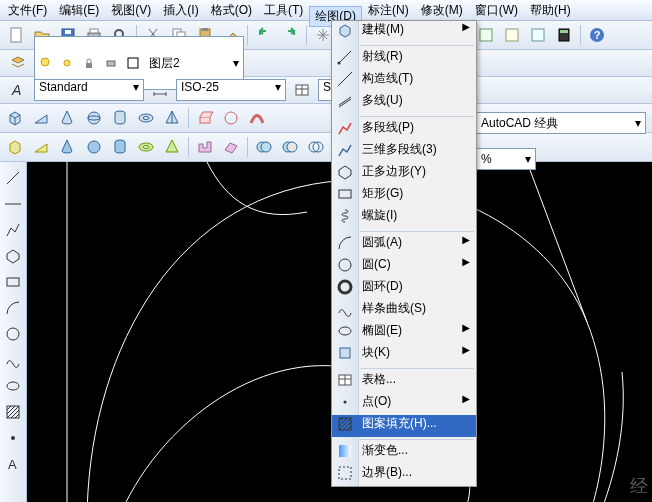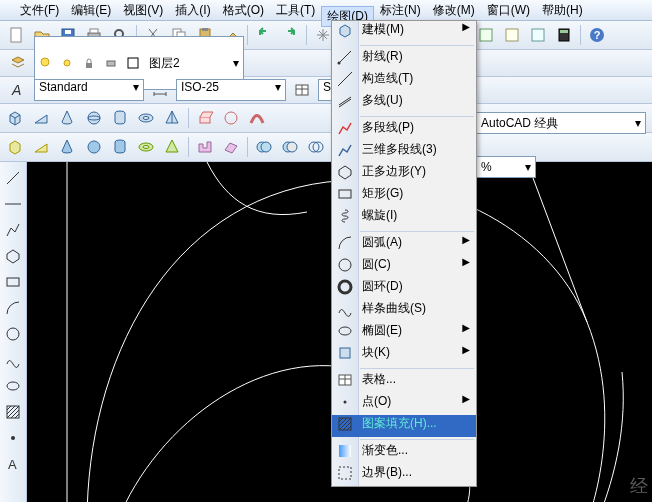--- a/index.html
+++ b/index.html
@@ -1,43 +1,43 @@
 <!DOCTYPE html>
 <html><head>
 <meta charset="utf-8">
 <style>
   body { margin:0; font-family:"Microsoft YaHei","SimSun",Arial,sans-serif; font-size:12px; background:#e8e8e8; overflow:hidden; width:652px; height:502px; position:relative; }
-  .menubar { display:flex; background:linear-gradient(#f7fbff,#dbe6f4); border-bottom:1px solid #a8bdd9; height:20px; align-items:center; padding-left:14px; }
+  .menubar { display:flex; background:linear-gradient(#f7fbff,#dbe6f4); border-bottom:1px solid #a8bdd9; height:20px; align-items:center; padding-left:2px; }
   .menubar-item { padding:2px 6px; cursor:default; white-space:nowrap; }
   .menubar-item.open { background:#cfe3ff; border:1px solid #99b8e8; padding:1px 5px;margin-top:12px; }
   .toolbar { display:flex; align-items:center; background:linear-gradient(#f4f8fd,#dfe8f3); border-bottom:1px solid #b5c5db; height:28px; padding:0 4px; gap:2px; }
   .tool-btn { width:22px; height:22px; display:flex; align-items:center; justify-content:center; border:1px solid transparent; border-radius:2px; }
   .tool-btn svg { display:block; }
   .sep { width:1px; height:20px; background:#b5c5db; margin:0 2px; }
   .layer-row { display:flex; align-items:center; background:linear-gradient(#f4f8fd,#dfe8f3); border-bottom:1px solid #b5c5db; height:26px; padding:0 6px; gap:4px; }
   .layer-combo { display:flex; align-items:center; background:#fff; border:1px solid #7f9db9; height:20px; width:200px; padding:16px 4px; gap:10px; font-size:12px; }
   .layer-combo .dd { margin-left:auto; color:#000; }
   .style-row { display:flex; align-items:center; background:linear-gradient(#f4f8fd,#dfe8f3); border-bottom:1px solid #b5c5db; height:26px; padding:0 6px; gap:4px; }
   .style-combo { display:flex; background:#fff; border:1px solid #7f9db9; height:20px; width:100px; padding:0 4px; font-size:12px; justify-content:space-between; }
   .style-combo.wide { width:80px; }
   .style-combo .dd { color:#000; }
   .solids-row { display:flex; align-items:center; background:linear-gradient(#f4f8fd,#dfe8f3); border-bottom:1px solid #b5c5db; height:28px; padding:0 4px; gap:2px; }
-  .right-side { position:absolute; right:6px; top:112px; display:flex; flex-direction:column; gap:20px; }
+  .right-side { position:absolute; right:6px; top:112px; display:flex; flex-direction:column; gap:12px; }
   .right-combo { display:flex; align-items:center; background:#fff; border:1px solid #7f9db9; height:20px; width:160px; padding:0 4px; font-size:12px; justify-content:space-between; }
   .pct-combo { display:flex; align-items:center; background:#fff; border:1px solid #7f9db9; height:20px; width:50px; padding:0 4px; font-size:12px; justify-content:space-between; margin-top:2px;}
   .workarea { display:flex; height:calc(502px - 20px - 28px - 26px - 26px - 28px - 28px); background:#e8e8e8; }
   .left-tools { width:26px; background:linear-gradient(90deg,#f4f8fd,#dfe8f3); border-right:1px solid #b5c5db; display:flex; flex-direction:column; align-items:center; padding-top:4px; gap:2px; }
   .left-tools .tool-btn { width:22px; height:22px; }
   .canvas { flex:1; background:#000; position:relative; overflow:hidden; }
   .canvas svg { position:absolute; top:0; left:0; }
   .dropdown { position:absolute; top:20px; left:331px; width:144px; background:#f1f1f1; border:1px solid #979797; box-shadow:2px 2px 4px rgba(0,0,0,0.3); z-index:100; }
   .dd-strip { position:absolute; left:0; top:0; bottom:0; width:26px; background:linear-gradient(90deg,#eef2f7,#dde6f1); border-right:1px solid #c5d2e3; }
   .dd-items { position:relative; }
   .dd-item { display:flex; height:22px; padding-left:30px; padding-right:6px; cursor:default; position:relative; }
-  .dd-item.hl { background:#316ac5; color:#5eead4; }
+  .dd-item.hl { background:#316ac5; color:#ffffff; }
   .dd-icon { position:absolute; left:4px; width:18px; height:18px; display:flex; align-items:center; justify-content:center; }
   .dd-arrow { position:absolute; right:6px; font-size:10px; color:#000; }
   .dd-sep { height:1px; background:#c5d2e3; margin:2px 2px 2px 28px; }
   .solids2-row { display:flex; align-items:center; background:linear-gradient(#f4f8fd,#dfe8f3); border-bottom:1px solid #b5c5db; height:28px; padding:0 4px; gap:2px; }
   .watermark { position:absolute; right:4px; bottom:4px; color:#999; font-size:18px; font-family:Arial; opacity:0.6; }
 </style>
 </head>
 <body>
 
 <div class="menubar">

